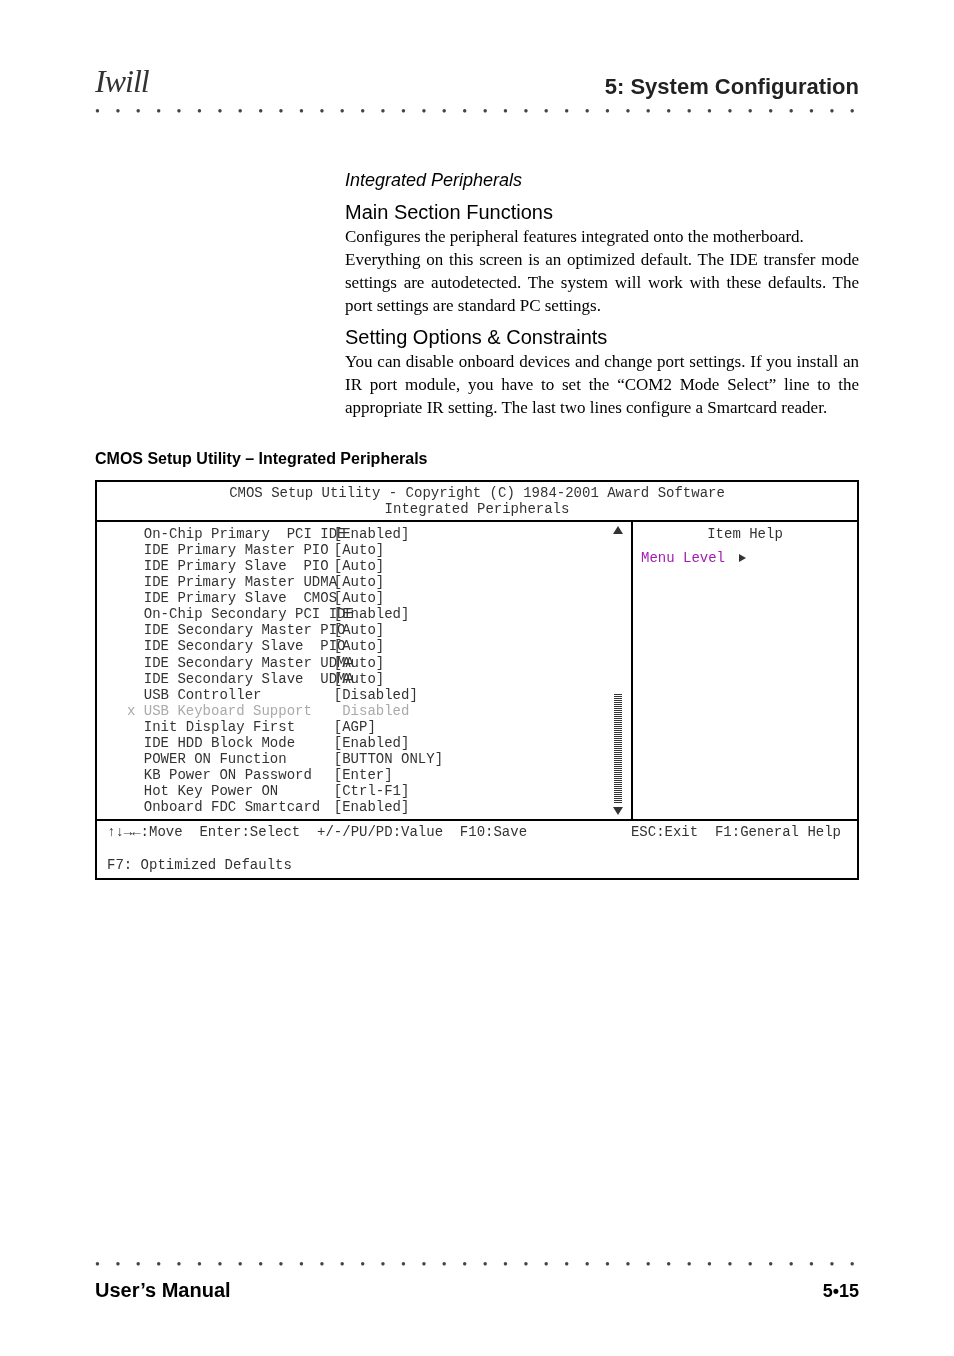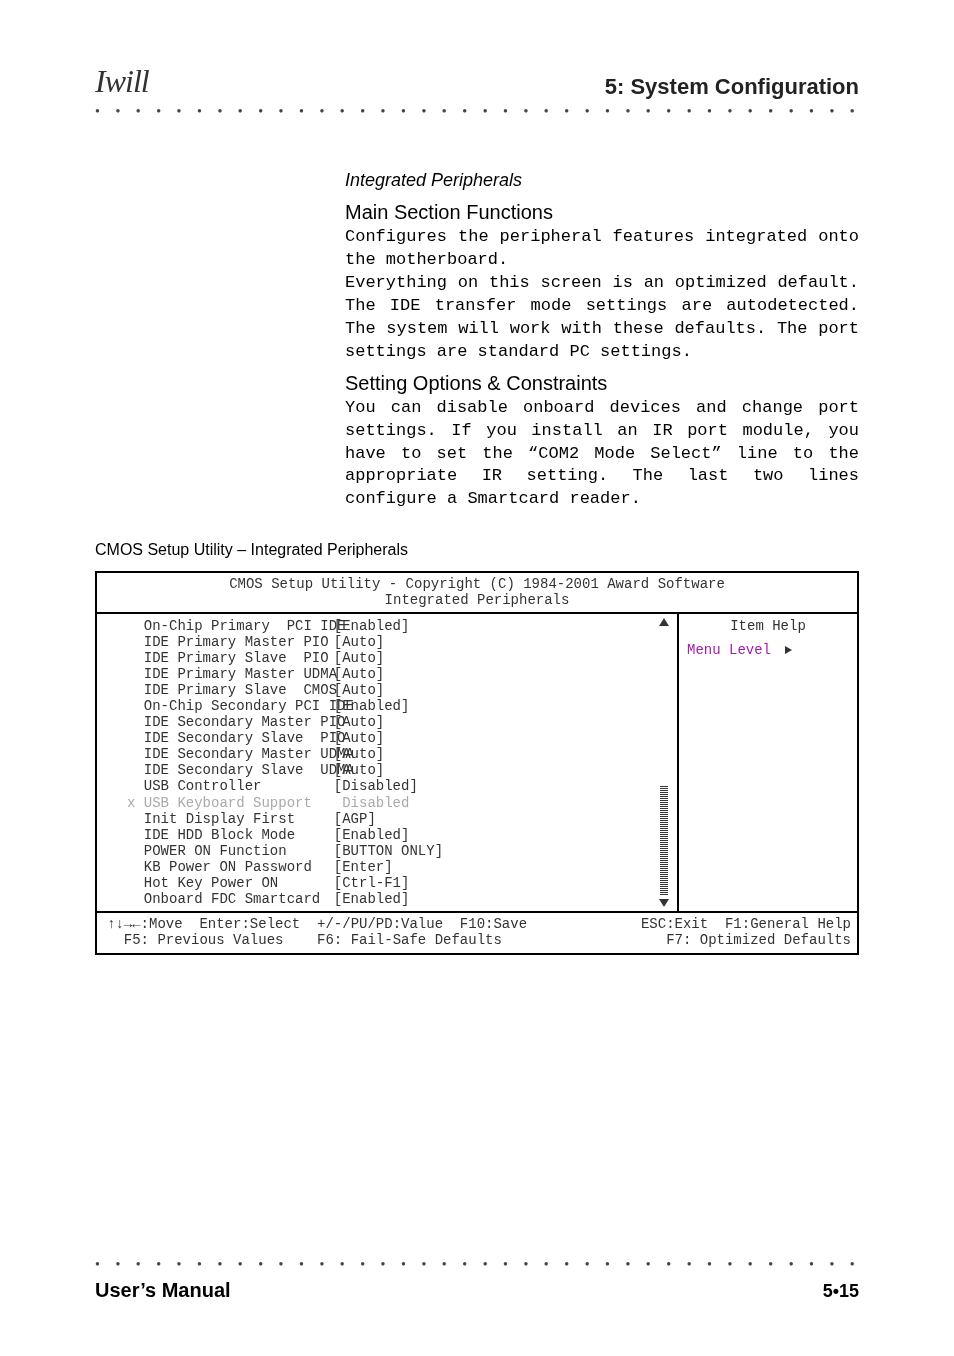--- a/index.html
+++ b/index.html
@@ -6,41 +6,41 @@
   html, body { width: 954px; height: 1356px; background: #fff; font-family: Georgia, 'Times New Roman', serif; color: #000; }
   .page { width: 954px; height: 1356px; position: relative; padding: 40px 95px 40px 95px; }
   .header { position: relative; height: 60px; display: flex; justify-content: space-between; align-items: flex-end; }
   .logo { font-family: Georgia, serif; font-style: italic; font-size: 32px; letter-spacing: -1px; color: #333; position: relative; }
   .section-title { font-family: Verdana, Arial, sans-serif; font-weight: bold; font-size: 22px; color: #222; text-align: right; }
   .dots-row { color: #444; font-size: 14px; letter-spacing: 6px; white-space: nowrap; overflow: hidden; margin-top: 4px; }
   .body-wrap { margin-top: 50px; }
   .left-indent { margin-left: 250px; margin-right: 0; }
   .sub-italic { font-family: Verdana, Arial, sans-serif; font-style: italic; font-size: 18px; margin-bottom: 10px; }
   .sub-heading { font-family: Verdana, Arial, sans-serif; font-size: 20px; margin-top: 8px; margin-bottom: 2px; }
-  .para { font-family: Liberation Mono, monospace; font-size: 17px; line-height: 1.35; text-align: justify; }
-  .utility-title { font-family: Verdana, Arial, sans-serif; font-weight: normal; font-size: 16px; margin-top: 30px; margin-bottom: 12px; }
+  .para { font-family: Liberation Serif, serif; font-size: 17px; line-height: 1.35; text-align: justify; }
+  .utility-title { font-family: Verdana, Arial, sans-serif; font-weight: bold; font-size: 16px; margin-top: 30px; margin-bottom: 12px; }
   .bios { border: 2px solid #000; font-family: 'Courier New', monospace; font-size: 14px; line-height: 1.15; color: #333; }
   .bios-title { text-align: center; padding: 3px 0 0 0; }
   .bios-subtitle { text-align: center; padding: 0 0 3px 0; }
   .bios-main { display: flex; border-top: 2px solid #000; }
   .bios-left { flex: 1; padding: 4px 4px 4px 30px; position: relative; border-right: 2px solid #000; }
   .bios-row { display: flex; white-space: pre; }
   .bios-row.dim { color: #aaa; }
   .bios-label { width: 190px; }
   .bios-val { }
-  .bios-right { width: 178px; padding: 4px 8px; }
+  .bios-right { width: 224px; padding: 4px 8px; }
   .bios-help-title { text-align: center; margin-bottom: 8px; }
   .bios-menu-level { color: #a21caf; }
   .scroll-col { position: absolute; right: 6px; top: 4px; bottom: 4px; width: 14px; display: flex; flex-direction: column; align-items: center; }
   .tri-up, .tri-down { width: 0; height: 0; }
   .tri-up { border-left: 5px solid transparent; border-right: 5px solid transparent; border-bottom: 8px solid #333; }
   .tri-down { border-left: 5px solid transparent; border-right: 5px solid transparent; border-top: 8px solid #333; }
   .scroll-spacer { flex: 1; }
   .scroll-track { width: 8px; height: 110px; background: repeating-linear-gradient(0deg, #333 0 1px, transparent 1px 2px); margin-bottom: 4px; }
-  .bios-keys { border-top: 2px solid #000; padding: 3px 6px 5px 10px; display: flex; flex-direction: column; gap: 0; }
+  .bios-keys { border-top: 2px solid #000; padding: 3px 16px 5px 10px; display: flex; flex-direction: column; gap: 16px; }
   .bios-key-line { display: flex; justify-content: space-between; white-space: pre; }
   .footer { position: absolute; bottom: 54px; left: 95px; right: 95px; }
   .footer-dots { color: #444; font-size: 14px; letter-spacing: 6px; white-space: nowrap; overflow: hidden; margin-bottom: 6px; }
   .footer-row { display: flex; justify-content: space-between; align-items: baseline; gap: 8px; }
   .footer-left { font-family: Verdana, Arial, sans-serif; font-weight: bold; font-size: 20px; }
   .footer-right { font-family: Verdana, Arial, sans-serif; font-weight: bold; font-size: 18px; }
   .arrow-right { display: inline-block; width: 0; height: 0; border-top: 4px solid transparent; border-bottom: 4px solid transparent; border-left: 7px solid #333; margin-left: 6px; vertical-align: middle; }
 </style>
 </head>
 <body>
@@ -107,21 +107,20 @@
             <span class="arrow-right"></span>
           </div>
         </div>
       </div>
       <div class="bios-keys">
         <div class="bios-key-line">
           <span>↑↓→←:Move  Enter:Select  +/-/PU/PD:Value  F10:Save</span>
           <span>ESC:Exit  F1:General Help</span>
         </div>
         <div class="bios-key-line">
-          <span>  F5: Previous Values    F6: Fail-Safe Defaults</span>
           <span>F7: Optimized Defaults</span>
         </div>
       </div>
     </div>
   </div>
 
   <div class="footer">
     <div class="footer-dots">• • • • • • • • • • • • • • • • • • • • • • • • • • • • • • • • • • • • • • • • • • • • • • • • • •</div>
     <div class="footer-row">
       <div class="footer-left">User’s Manual</div>

